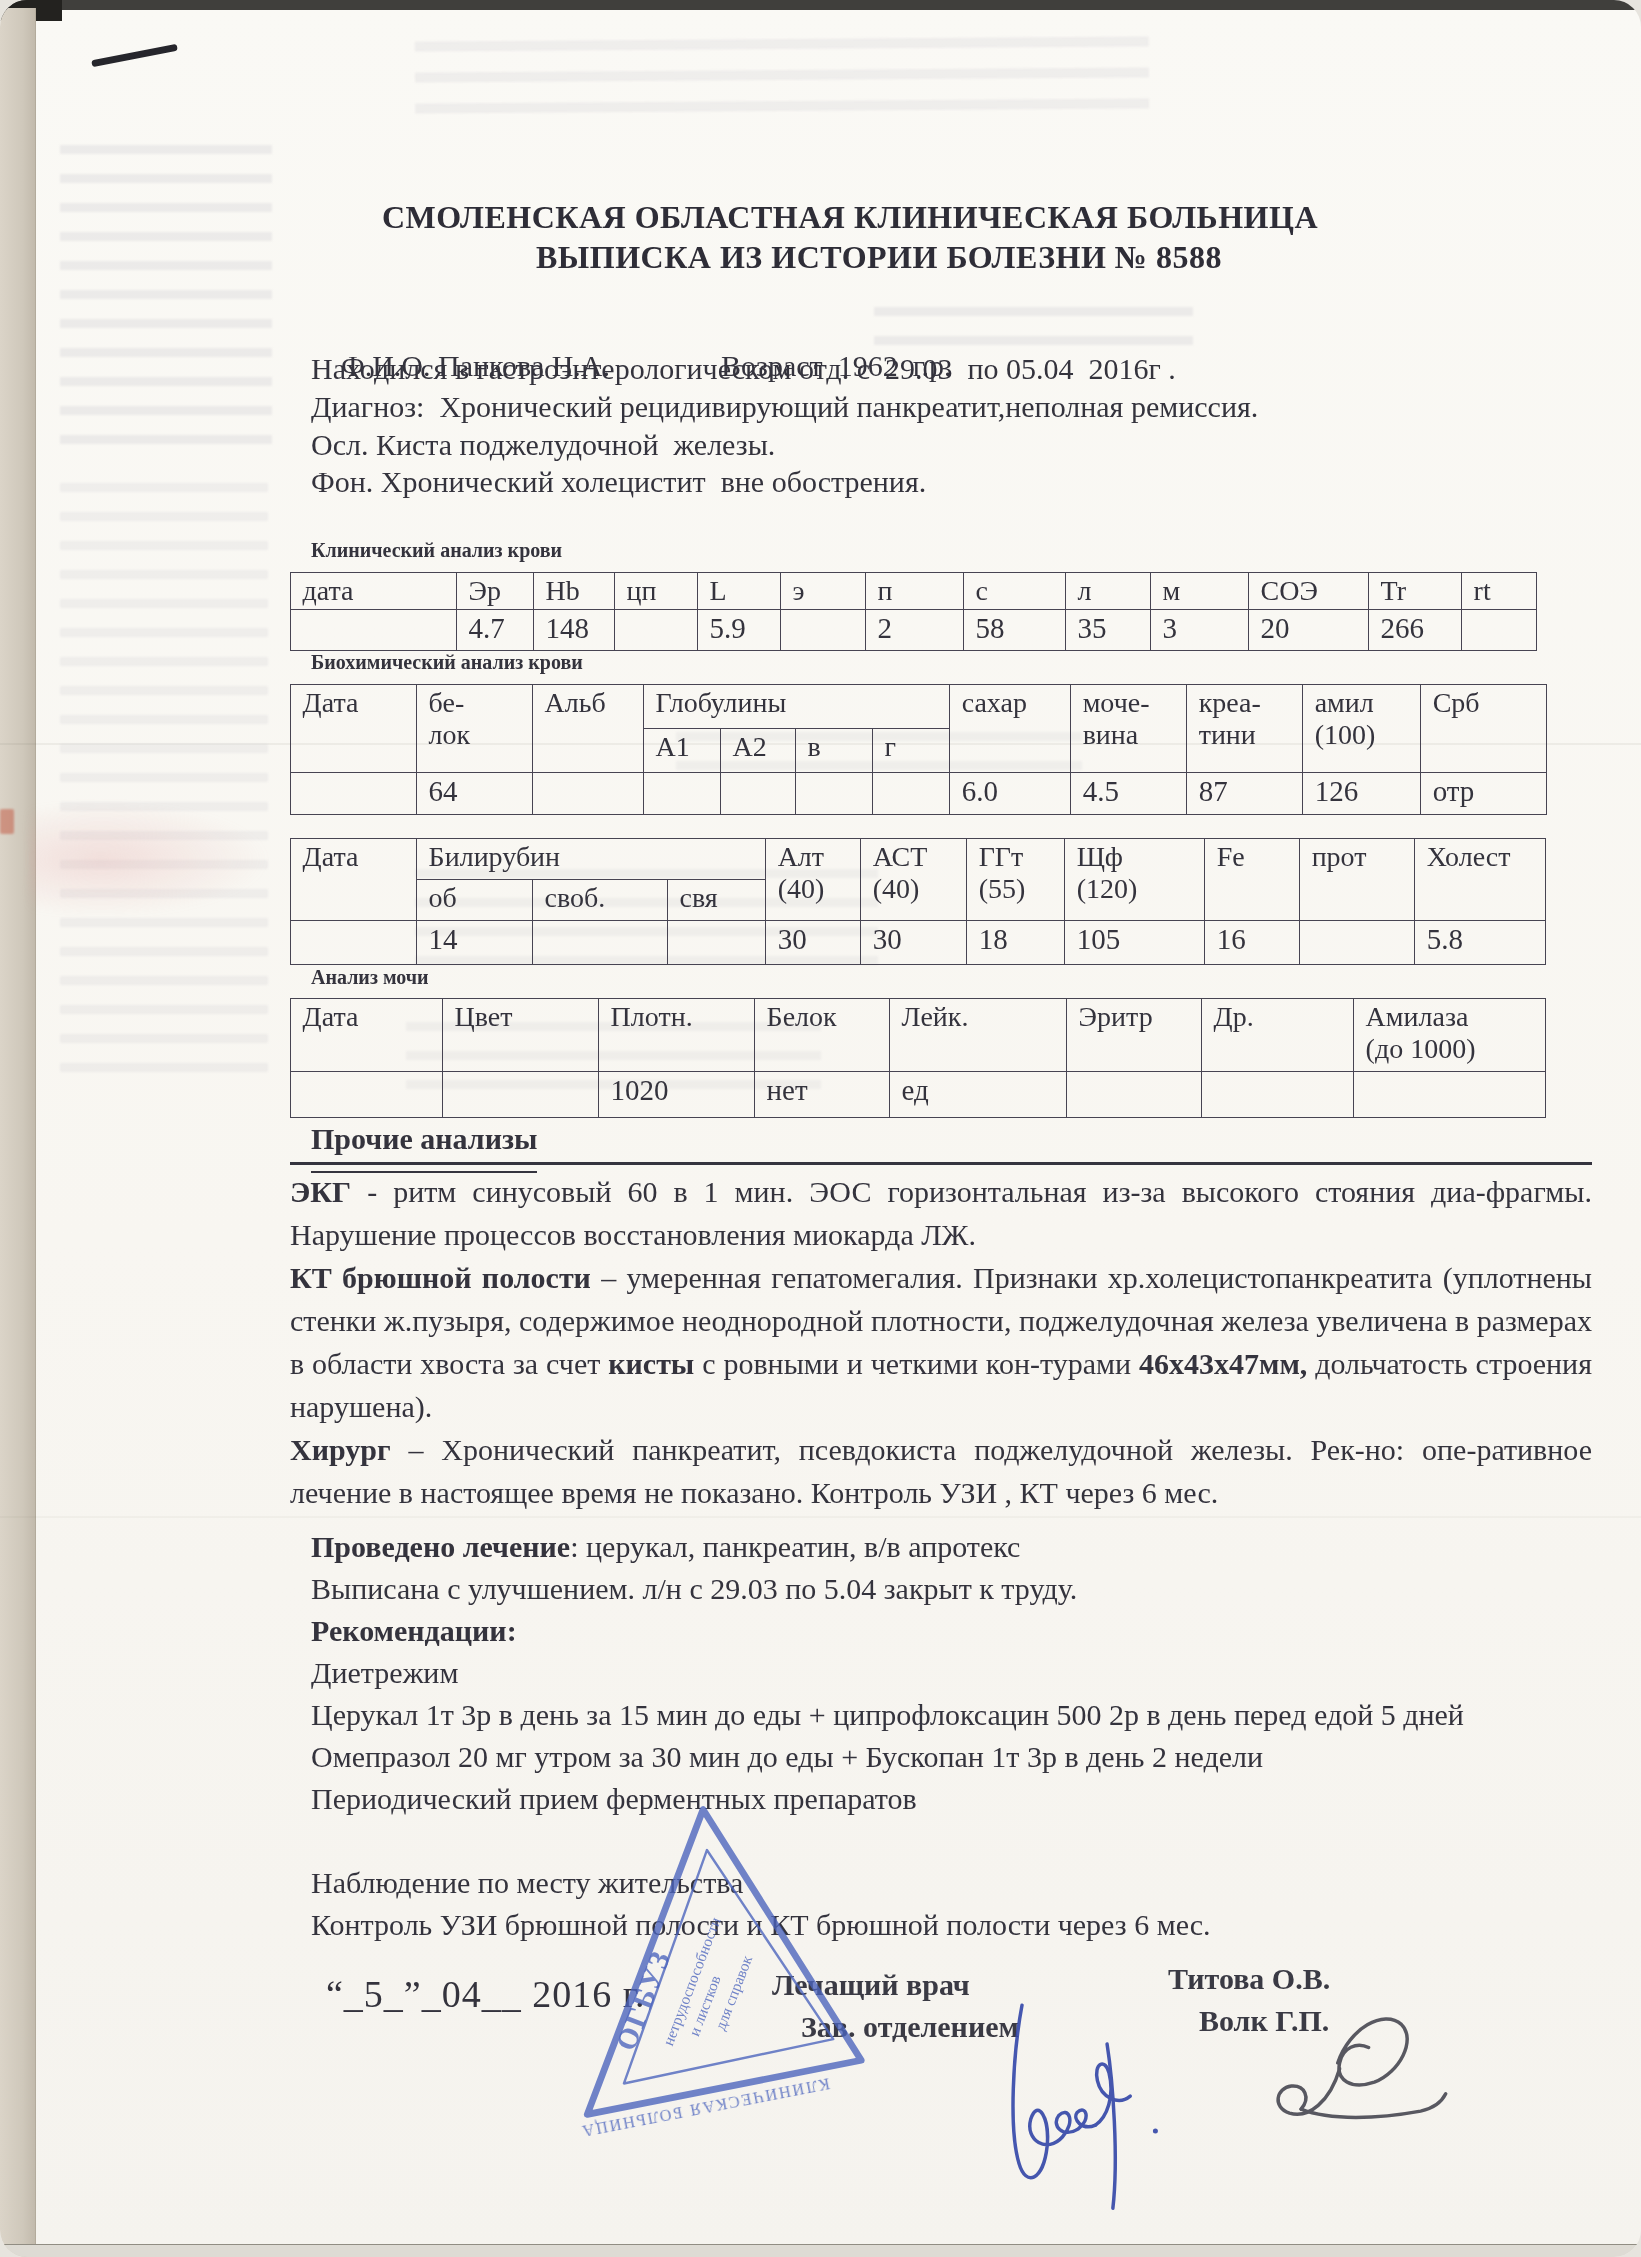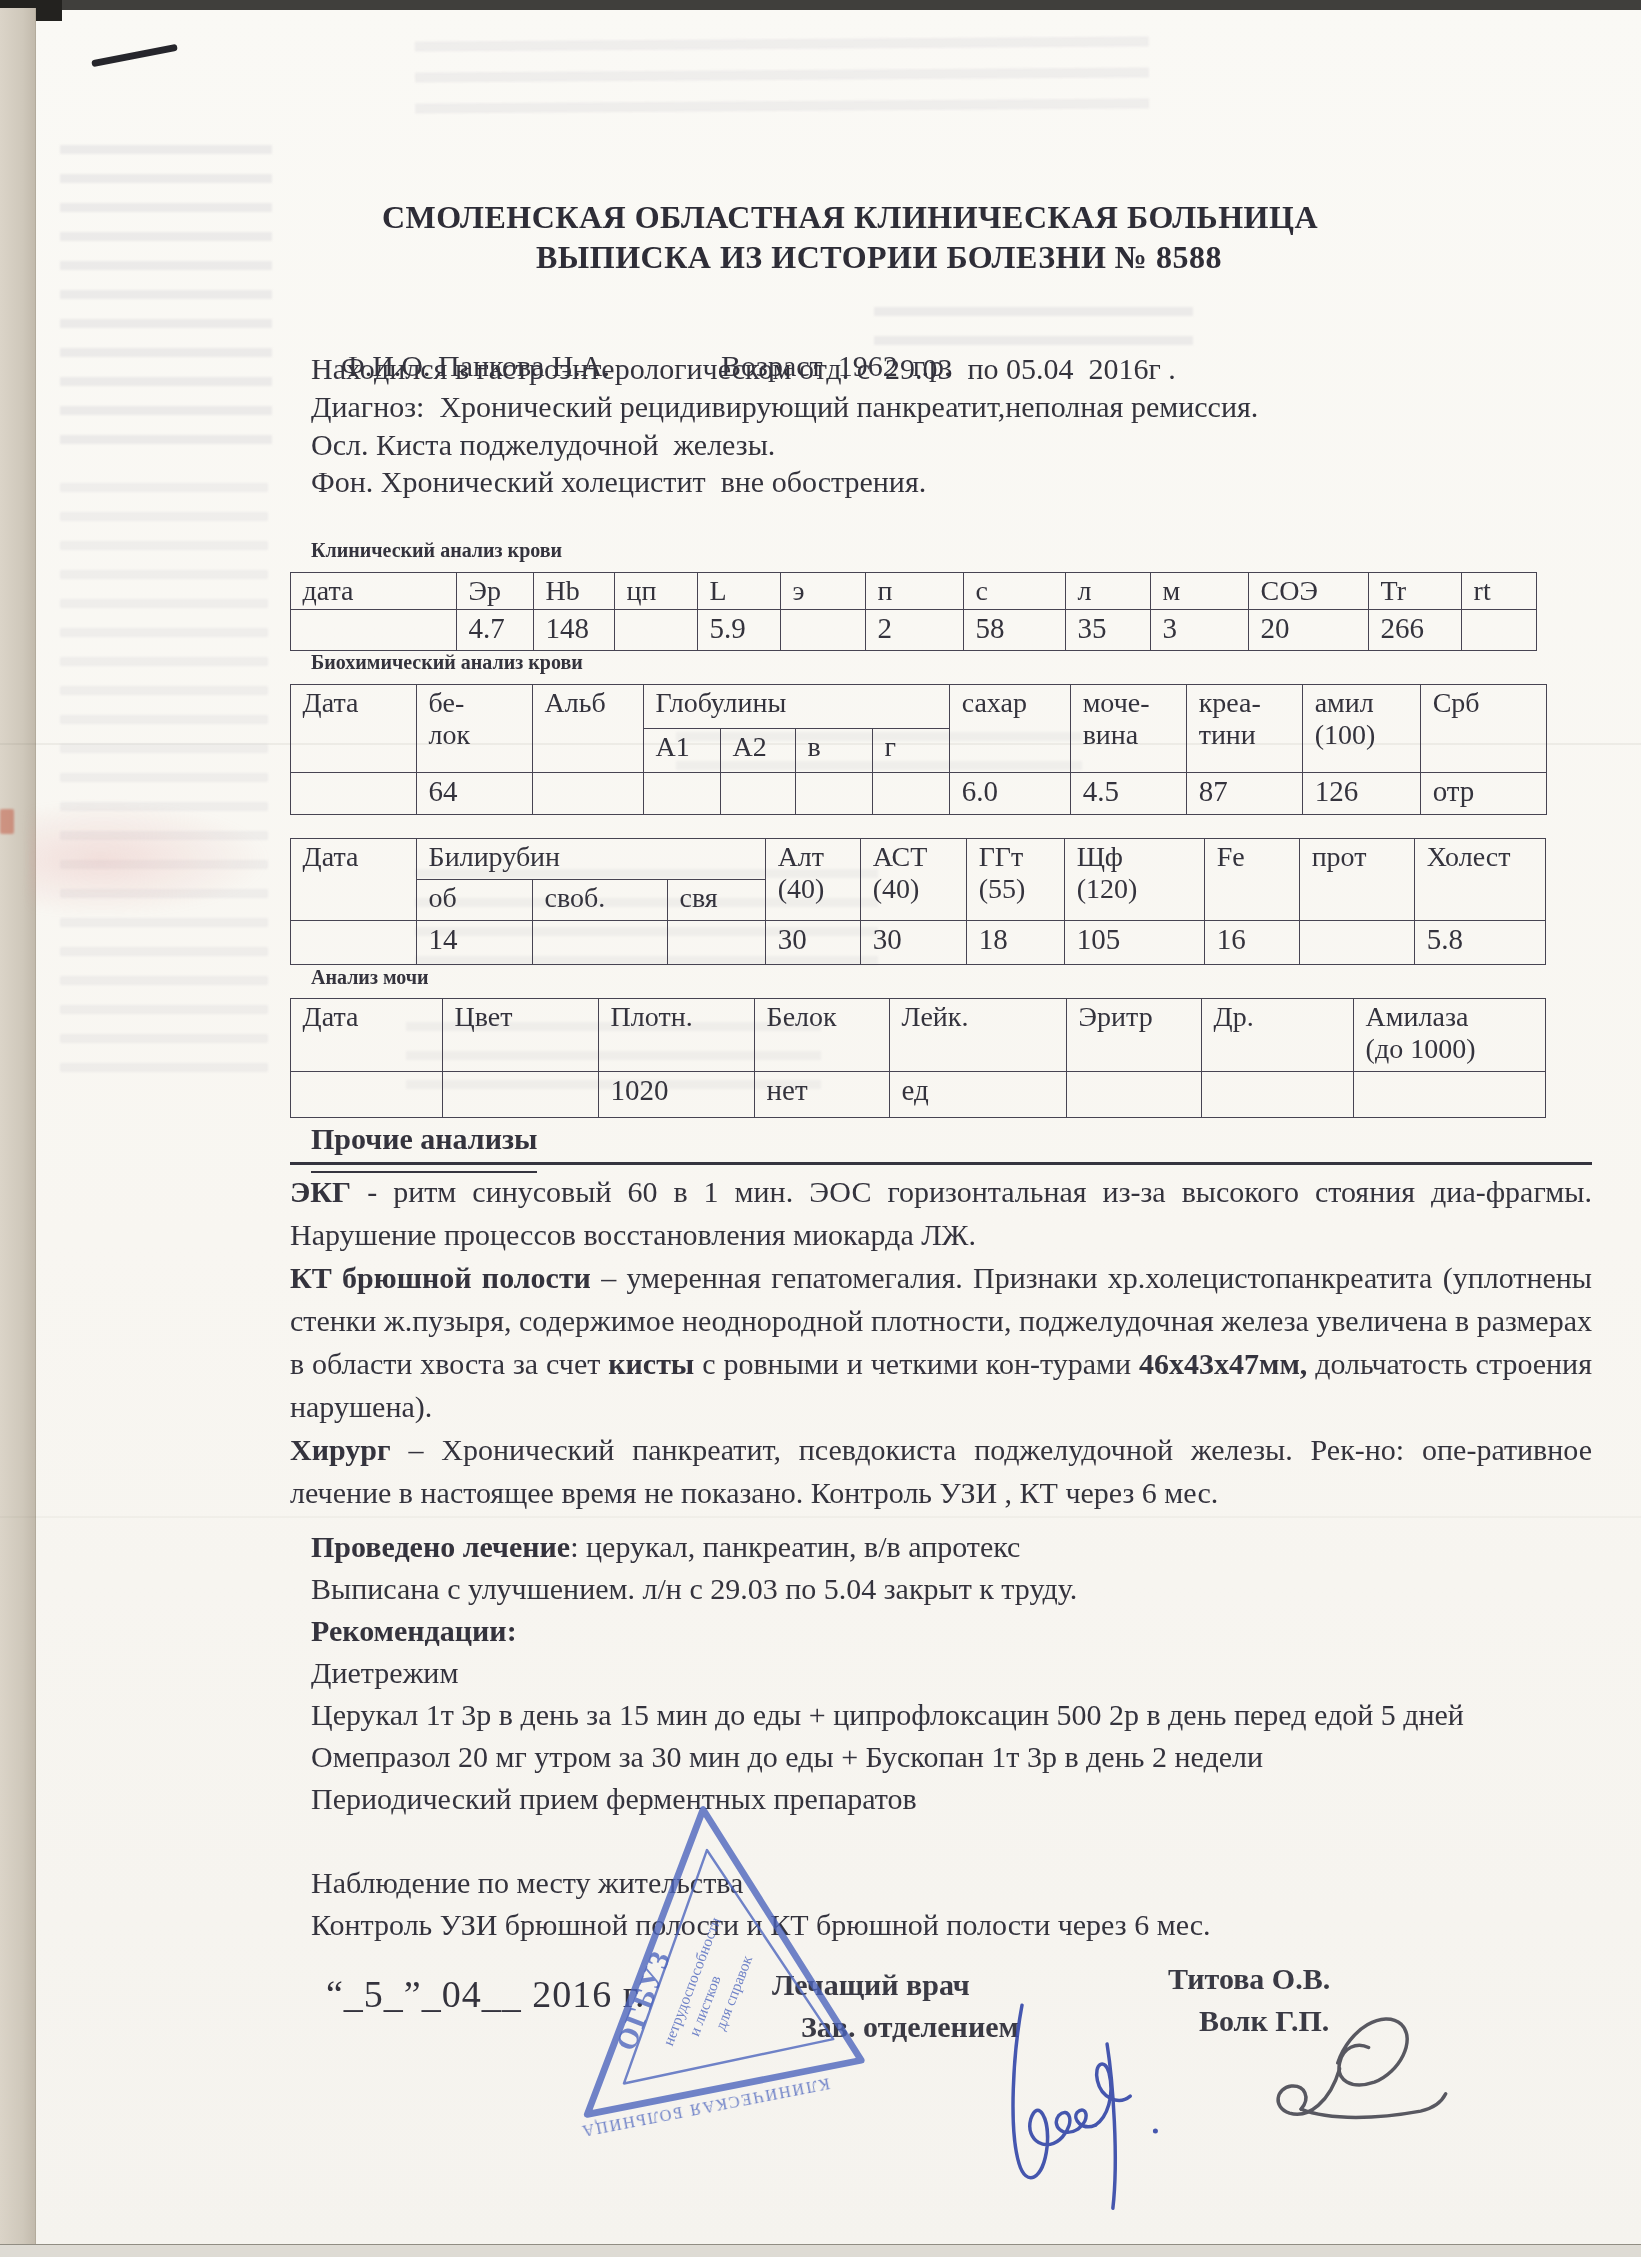--- a/index.html
+++ b/index.html
@@ -1,20 +1,21 @@
 <!DOCTYPE html>
 <html><head>
 <meta charset="utf-8">
 <style>
   html,body{margin:0;padding:0;background:#e7e4de;}
   .page{
     position:relative; width:1641px; height:2257px; overflow:hidden;
     background:linear-gradient(180deg,#faf9f5 0%,#f8f6f1 55%,#f5f3ee 100%);
     font-family:"Liberation Serif","DejaVu Serif",serif;
     color:#34333d;
+    border-radius:27px;
   }
   
   .edge-top{position:absolute;left:0;top:0;width:1641px;height:9.7px;background:#403f3c;}
   .edge-top-corner{position:absolute;left:0;top:0;width:62px;height:21px;background:#23221f;}
   .edge-left{position:absolute;left:0;top:7.7px;width:35px;height:2250px;
     background:linear-gradient(90deg,#dbd4c8,#cfc8bb 65%,#c2baac);border-right:1px solid #b3ab9c;}
   .edge-bottom{position:absolute;left:0;top:2244px;width:1641px;height:13.5px;
     background:#dedbd4;border-top:1.9px solid #918d83;}
   
   .pen-dash{position:absolute;left:91px;top:52px;width:87px;height:6.8px;background:#26262c;

